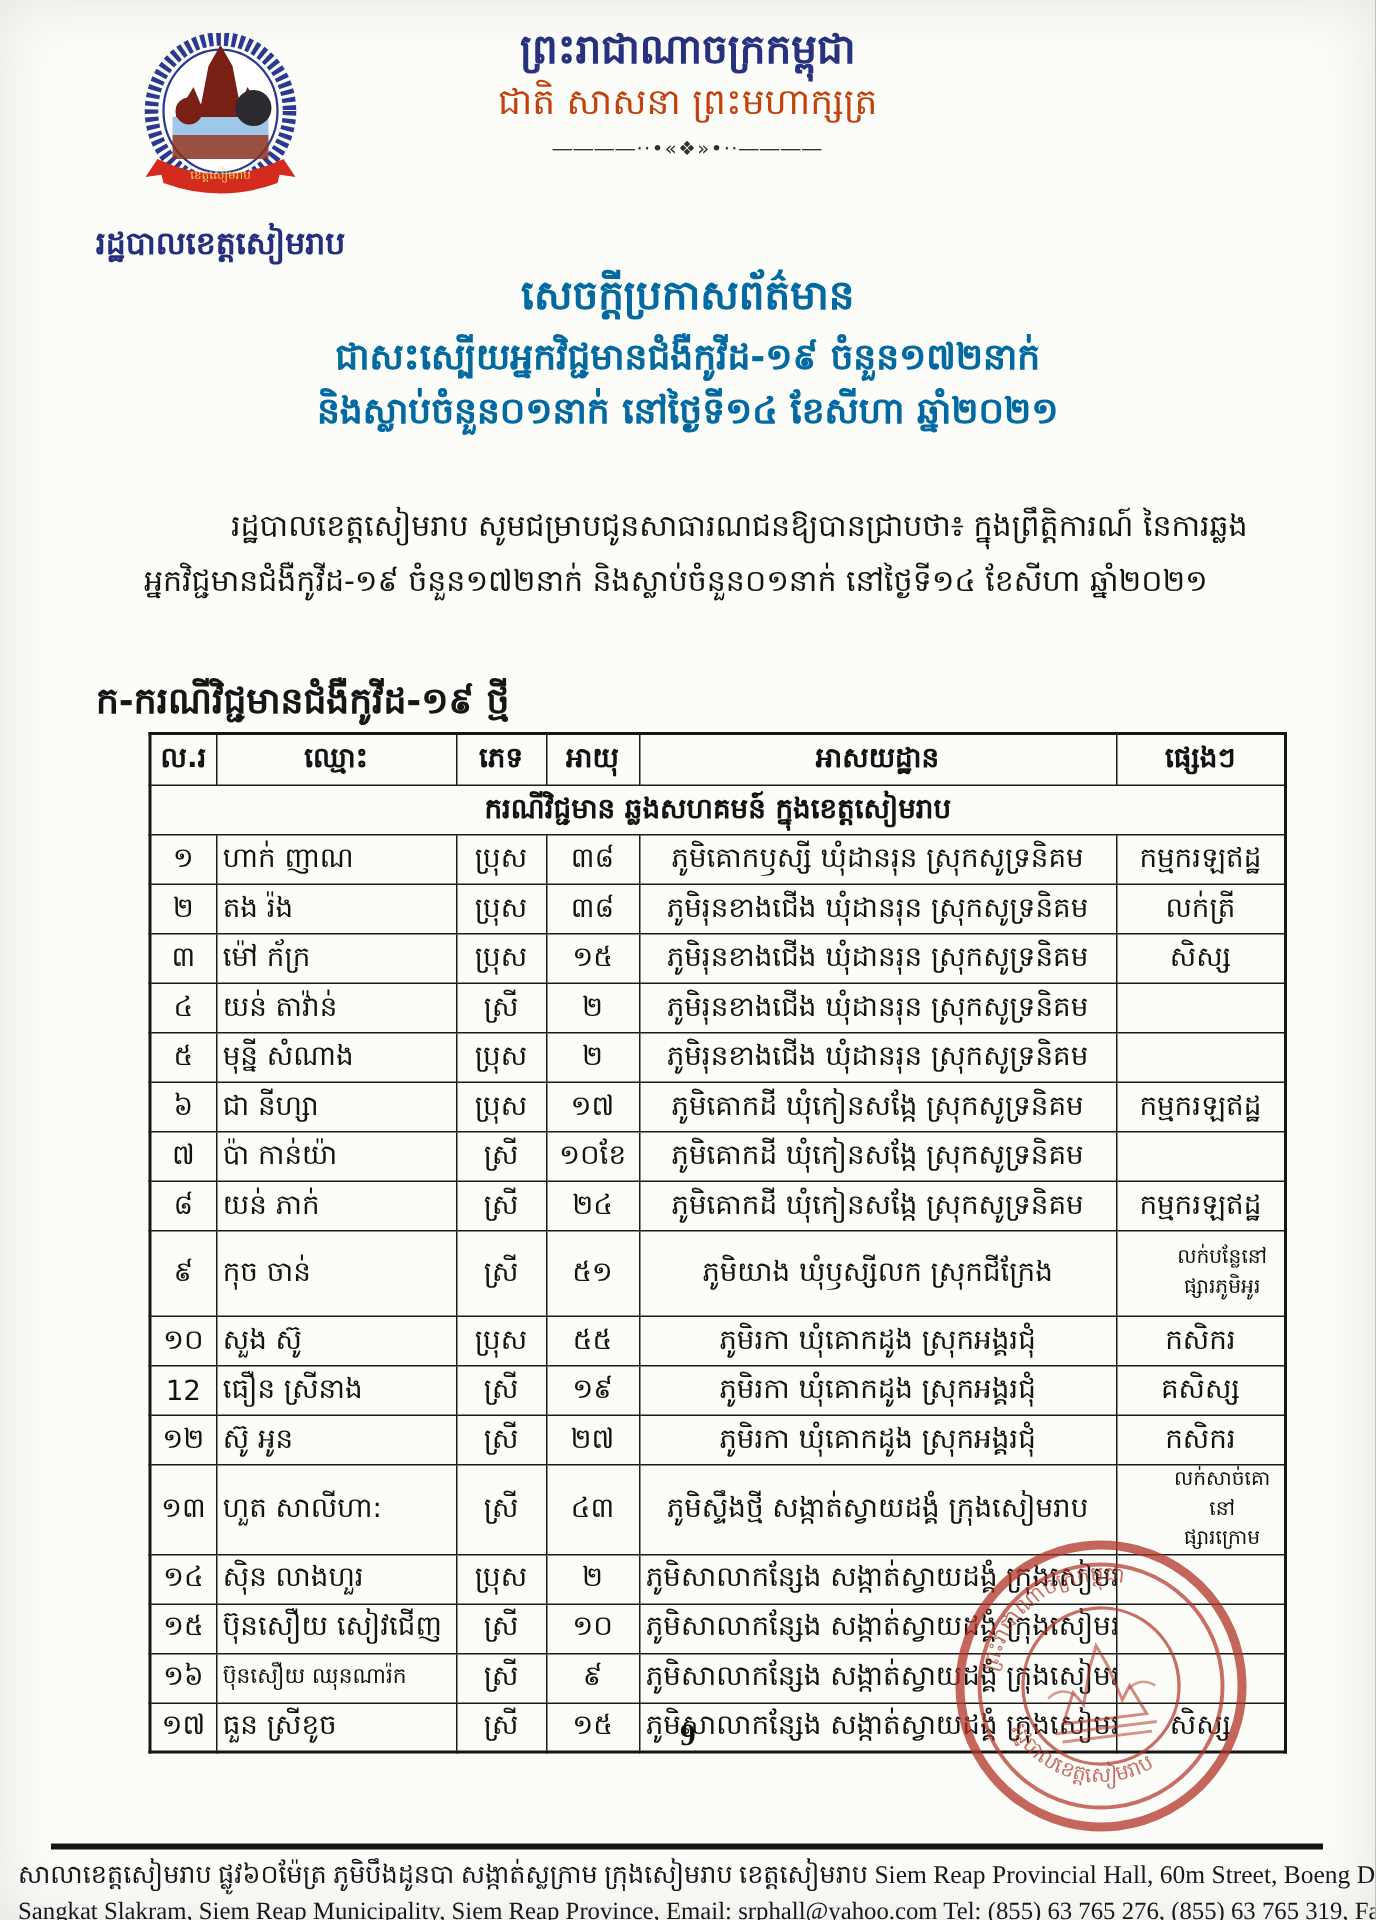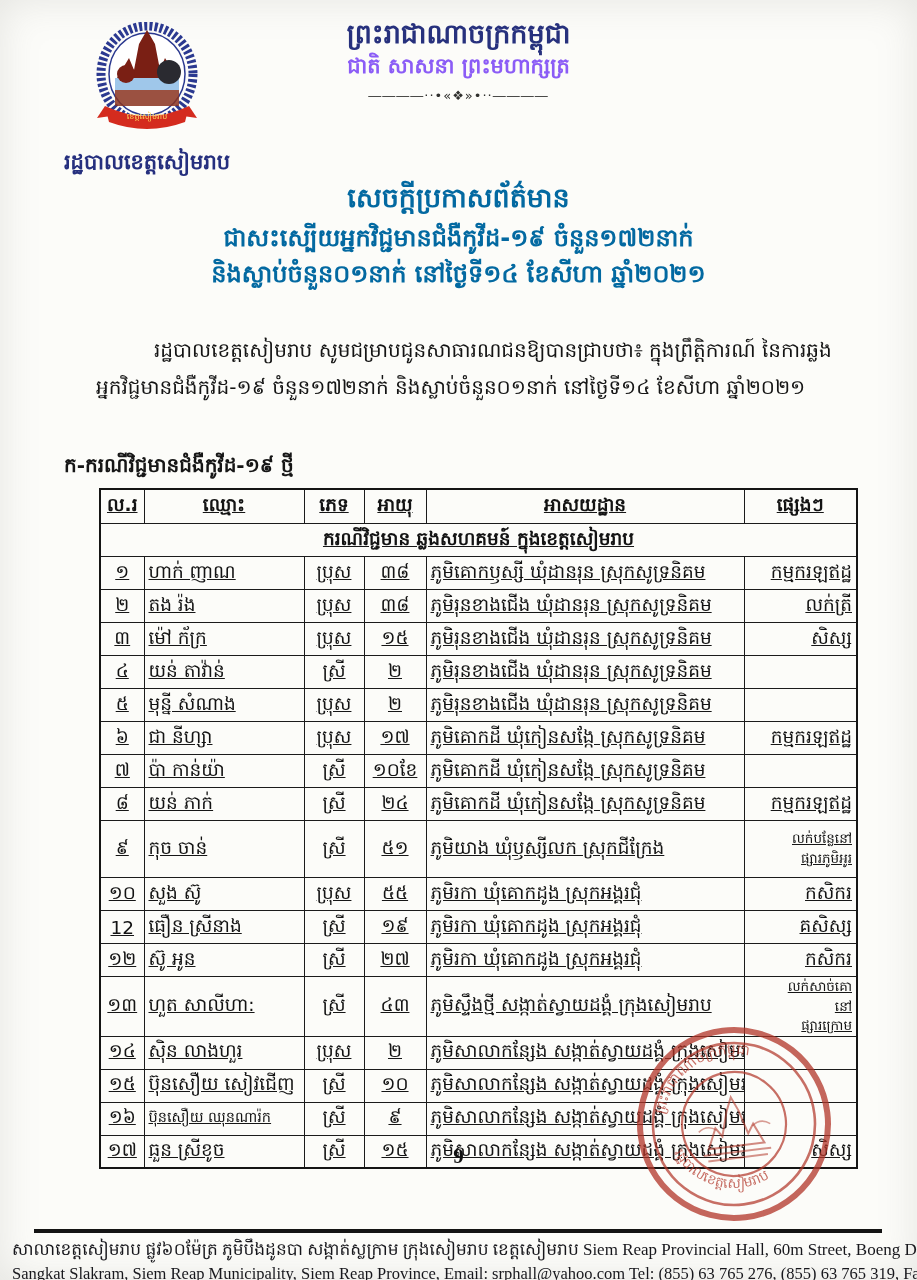--- a/index.html
+++ b/index.html
@@ -5,49 +5,49 @@
   html,body{margin:0;padding:0;background:#9a9a98;}
   .page{
     position:relative;width:917px;height:1280px;margin:0 auto;
     background:#fcfcf9;overflow:hidden;color:#161616;
     font-family:"DejaVu Sans","Liberation Sans",sans-serif;
     box-shadow:inset 0 0 40px rgba(120,120,115,.18);
   }
   
   .kingdom{position:absolute;top:16px;left:0;width:100%;text-align:center;}
   .kingdom .k1{font-size:27px;font-weight:700;color:#27317d;line-height:1.35;}
-  .kingdom .k2{font-size:21px;font-weight:700;color:#8b5cf6;line-height:1.4;}
+  .kingdom .k2{font-size:24px;font-weight:400;color:#c2410c;line-height:1.4;}
   .ornament{margin-top:6px;font-size:13px;color:#30302e;letter-spacing:1px;}
   .logo-wrap{position:absolute;left:52px;top:22px;width:190px;text-align:center;}
   .logo-caption{margin-top:4px;font-size:21px;font-weight:700;color:#252f7e;white-space:nowrap;}
   
   .title-block{position:absolute;top:176px;left:0;width:100%;text-align:center;color:#0369a1;}
   .title-block div{font-weight:700;white-space:nowrap;}
   .title-line-0{font-size:27px;line-height:44px;}
   .title-line-1,.title-line-2,.title-line-3{font-size:24px;line-height:36px;}
   
   .body-block{position:absolute;top:332px;left:64px;width:792px;font-size:20px;color:#141414;}
   .body-line{line-height:37px;white-space:nowrap;margin-left:32px;}
   .body-line.indent{text-indent:58px;}
-  .section-heading{position:absolute;top:452px;left:64px;font-size:20px;font-weight:700;white-space:nowrap;}
-  
-  .table-wrap{position:absolute;top:488px;left:99px;width:757px;text-decoration:underline;}
+  .section-heading{position:absolute;top:452px;left:64px;font-size:24px;font-weight:700;white-space:nowrap;}
+  
+  .table-wrap{position:absolute;top:488px;left:99px;width:757px;}
   table.cases{border-collapse:collapse;table-layout:fixed;width:757px;border:2.5px solid #151515;}
   table.cases td,table.cases th{
     border:1.6px solid #1b1b1b;padding:0 4px;overflow:hidden;white-space:nowrap;
     font-size:18.5px;color:#131313;vertical-align:middle;
   }
   table.cases thead th{font-weight:700;text-align:center;height:33px;}
   table.cases tbody tr{height:33px;}
   table.cases tbody tr:nth-child(10),table.cases tbody tr:nth-child(14){height:57px;}
   td.group-cell{font-weight:700;text-align:center;padding-left:8px;font-size:19px;}
   td.cell-no,td.cell-gender,td.cell-age{text-align:center;}
   td.cell-name{text-align:left;padding-left:9px;}
-  td.cell-address{text-align:left;padding-left:9px;}
-  td.cell-other{text-align:right;font-size:16px;}
+  td.cell-address{text-align:center;padding-left:9px;}
+  td.cell-other{text-align:center;font-size:16px;}
   td.cell-other.two-line{white-space:pre-line;font-size:13.5px;line-height:1.45;padding-left:33px;}
   table.cases tbody tr:nth-child(17) td.cell-name{font-size:14.5px;}
   
   .page-number{position:absolute;top:1144px;left:0;width:100%;text-align:center;
     font-size:21px;font-weight:700;color:#111;font-family:"Liberation Serif",serif;}
   .stamp{position:absolute;left:634px;top:1024px;width:200px;height:200px;
     opacity:.88;transform:rotate(-7deg);pointer-events:none;}
   .footer-rule{position:absolute;top:1229px;left:34px;width:848px;height:4px;background:#141414;}
   .footer{position:absolute;top:1238px;left:12px;width:893px;text-align:center;
     font-family:"Liberation Serif","DejaVu Serif",serif;color:#17171c;}

